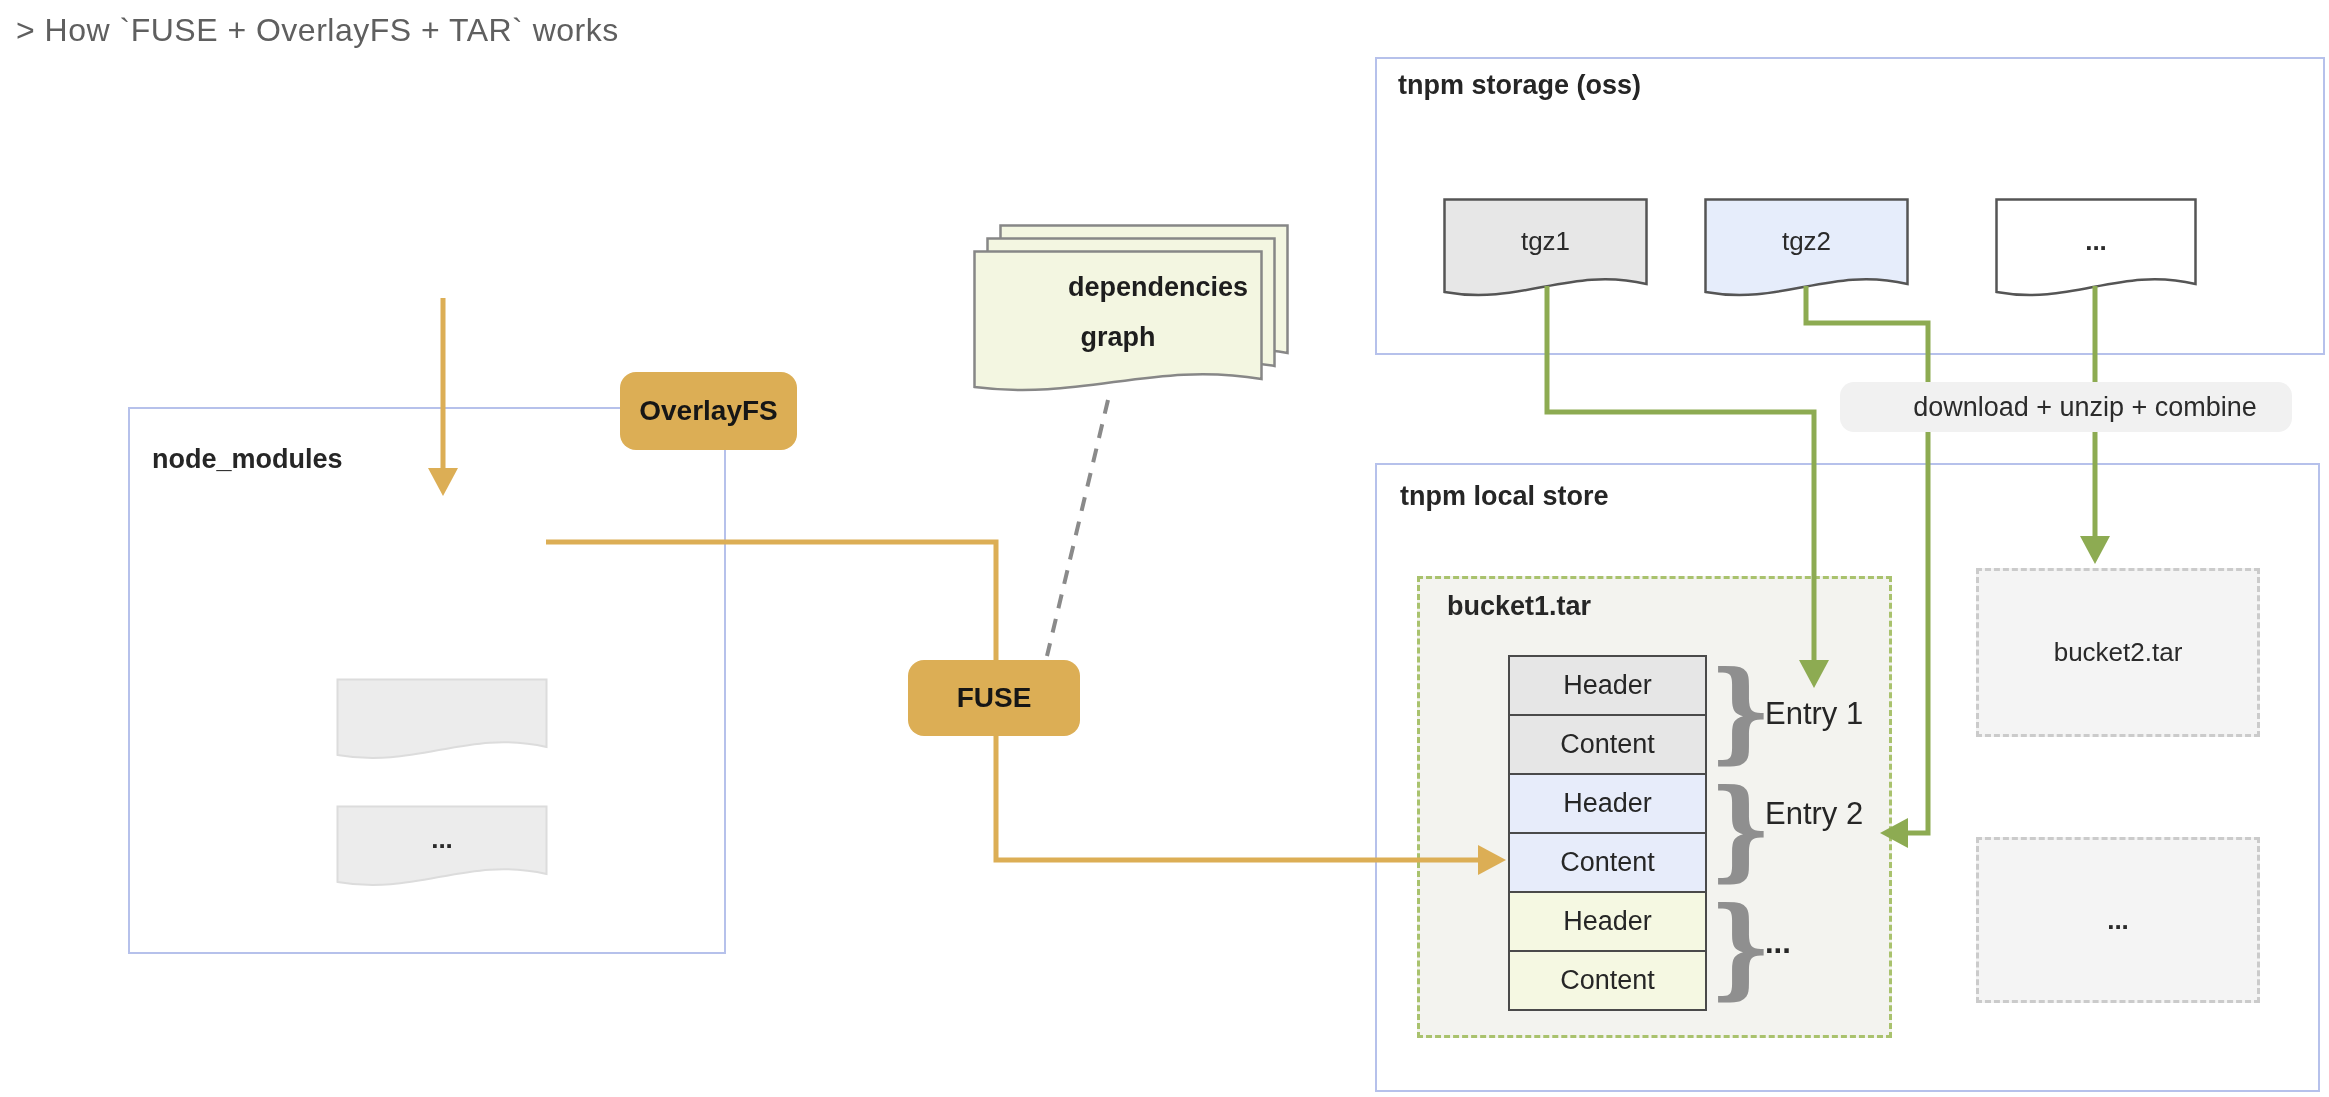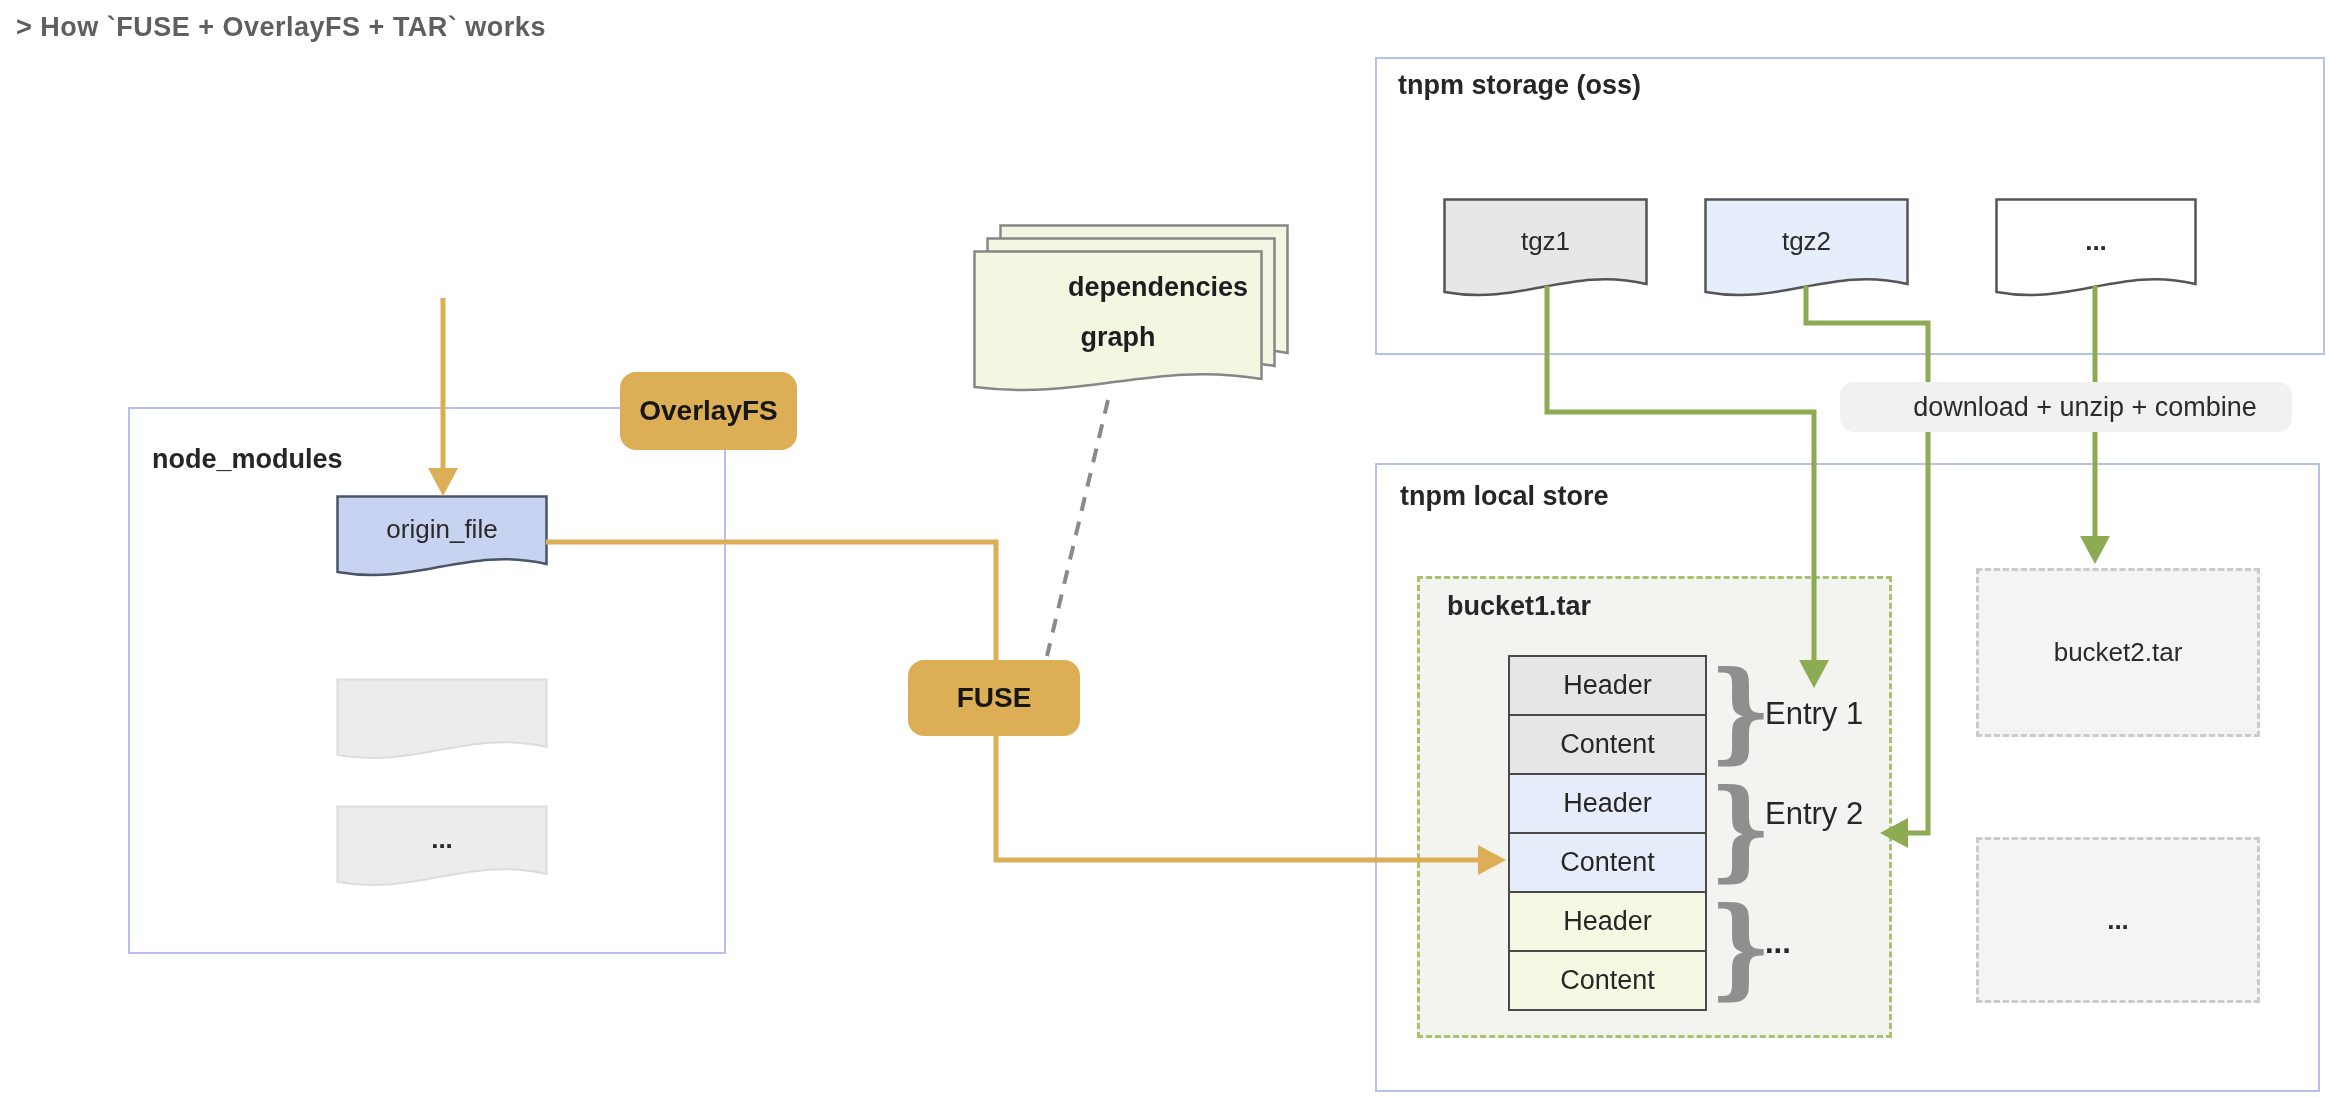--- a/index.html
+++ b/index.html
@@ -2,21 +2,21 @@
 <html style="--accent-orange: #dcae55; --accent-green: #8dab52; --dash-green: #a9c26d; --container-border-blue: #b6c1eb; --file-blue: #c8d2f1; --file-green: #f3f6e1; --entry-gray: #e6e6e6; --entry-blue: #e7ecfa; --entry-green: #f5f8e2;"><head>
 <meta charset="utf-8">
 <style>
   html,body{margin:0;padding:0;background:#ffffff;}
   #canvas{
     position:relative;width:2329px;height:1097px;background:#fff;
     font-family:"Liberation Sans",sans-serif;overflow:hidden;color:#262626;
   }
   .abs{position:absolute;}
   
-  #page-title{left:16px;top:12px;font-size:27px;font-weight:bold;color:#5f5f5f;letter-spacing:.5px;}
+  #page-title{left:16px;top:12px;font-size:32px;font-weight:normal;color:#5f5f5f;letter-spacing:.5px;}
   
   .container{border:2px solid var(--container-border-blue);background:#fff;box-sizing:border-box;}
   #node-modules-box{left:128px;top:407px;width:598px;height:547px;}
   #storage-box{left:1375px;top:57px;width:950px;height:298px;}
   #local-store-box{left:1375px;top:463px;width:945px;height:629px;}
   .container-title{font-size:27px;font-weight:bold;color:#262626;}
   
   .doc svg{display:block;overflow:visible;}
   .doc-label{
     position:absolute;left:0;right:0;top:0;display:flex;align-items:center;justify-content:center;
@@ -87,26 +87,20 @@
 
   <div class="abs container" id="node-modules-box"></div>
   <div class="abs container-title" style="left:152px;top:444px;">node_modules</div>
 
   <div class="abs container" id="storage-box"></div>
   <div class="abs container-title" style="left:1398px;top:70px;">tnpm storage (oss)</div>
 
   <div class="abs container" id="local-store-box"></div>
   <div class="abs container-title" style="left:1400px;top:481px;">tnpm local store</div>
 
-  <div class="abs doc doc-blue" style="left:336px;top:495px;">
-    <svg width="212" height="94" viewBox="0 0 212 94">
-        <path d="M1.5,1.5 L210.5,1.5 L210.5,69 C131,51 81,91 1.5,77 Z"></path>
-      </svg>
-    <span class="doc-label" style="height:69px;">origin_file</span>
-  </div>
   <div class="abs doc doc-lightgray" style="left:336px;top:678px;">
     <svg width="212" height="94" viewBox="0 0 212 94">
         <path d="M1.5,1.5 L210.5,1.5 L210.5,69 C131,51 81,91 1.5,77 Z"></path>
       </svg>
   </div>
   <div class="abs doc doc-lightgray" style="left:336px;top:805px;">
     <svg width="212" height="94" viewBox="0 0 212 94">
         <path d="M1.5,1.5 L210.5,1.5 L210.5,69 C131,51 81,91 1.5,77 Z"></path>
       </svg>
     <span class="doc-label" style="height:69px;font-weight:bold;">...</span>

